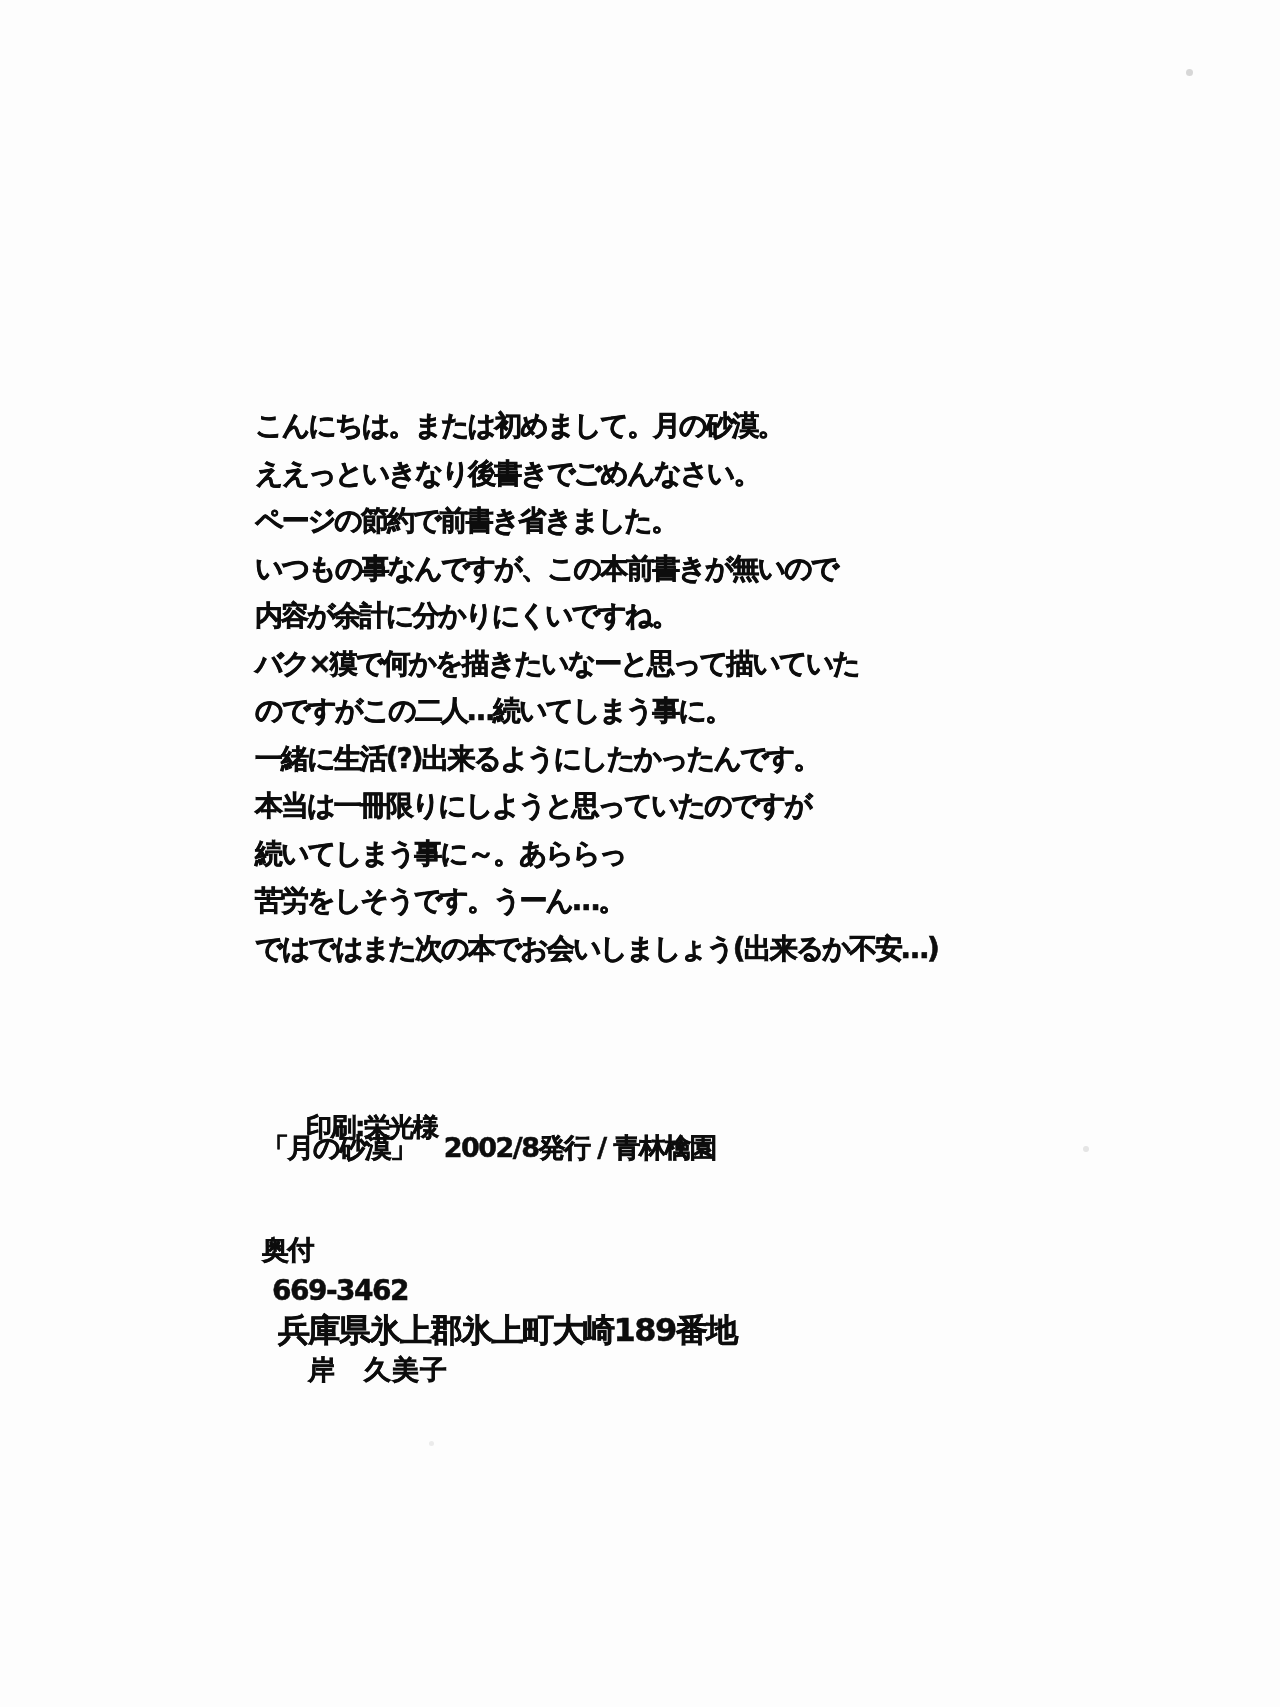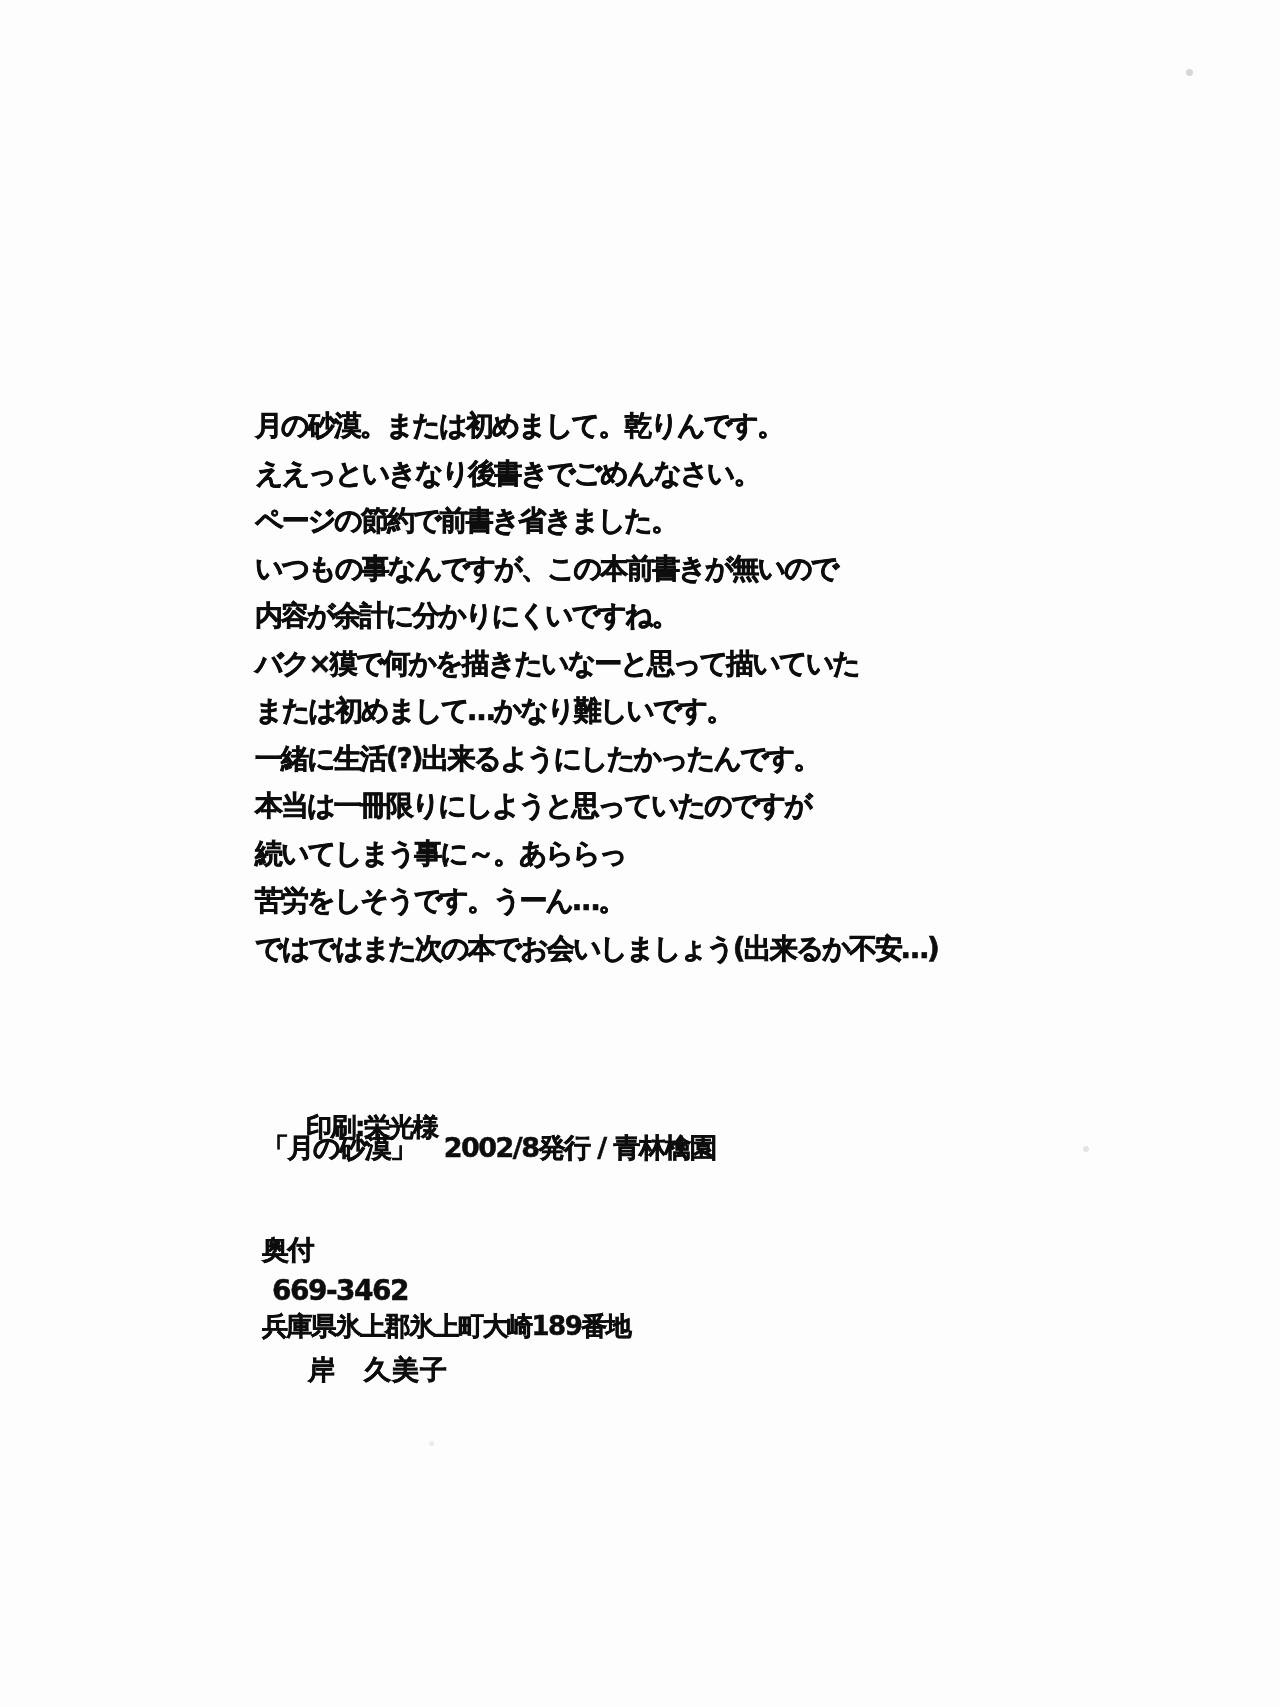--- a/index.html
+++ b/index.html
@@ -65,23 +65,23 @@
     font-size: 27px;
   }
   .postal {
     position: absolute;
     left: 272px;
     top: 1274px;
     font-size: 28px;
   }
   .address {
     position: absolute;
-    left: 262px;
+    left: 278px;
     top: 1309px;
-    font-size: 26px;
+    font-size: 32px;
   }
   .author {
     position: absolute;
     left: 308px;
     top: 1352px;
     font-size: 27px;
     letter-spacing: 1px;
   }
   
   .speck {
@@ -92,27 +92,27 @@
   .speck1 { left: 1186px; top: 69px;   width: 7px; height: 7px; opacity: .55; }
   .speck2 { left: 1083px; top: 1146px; width: 6px; height: 6px; opacity: .35; }
   .speck3 { left: 429px;  top: 1441px; width: 5px; height: 5px; opacity: .25; }
 </style>
 </head>
 <body>
 
 <div class="page">
 
   <div class="afterword">
-    <div class="line">月の砂漠。または初めまして。乾りんです。</div>
+    <div class="line">こんにちは。または初めまして。月の砂漠。</div>
     <div class="line">ええっといきなり後書きでごめんなさい。</div>
     <div class="line">ページの節約で前書き省きました。</div>
     <div class="line">いつもの事なんですが、この本前書きが無いので</div>
     <div class="line">内容が余計に分かりにくいですね。</div>
     <div class="line">バク×獏で何かを描きたいなーと思って描いていた</div>
-    <div class="line">または初めまして…かなり難しいです。</div>
+    <div class="line">のですがこの二人…続いてしまう事に。</div>
     <div class="line">一緒に生活(?)出来るようにしたかったんです。</div>
     <div class="line">本当は一冊限りにしようと思っていたのですが</div>
     <div class="line">続いてしまう事に～。あららっ</div>
     <div class="line">苦労をしそうです。うーん…。</div>
     <div class="line">ではではまた次の本でお会いしましょう(出来るか不安…)</div>
   </div>
 
   <div class="colophon">
     <div class="pub-line">
       <span>「月の砂漠」</span><span class="pub-info">2002/8発行 / 青林檎園</span>

